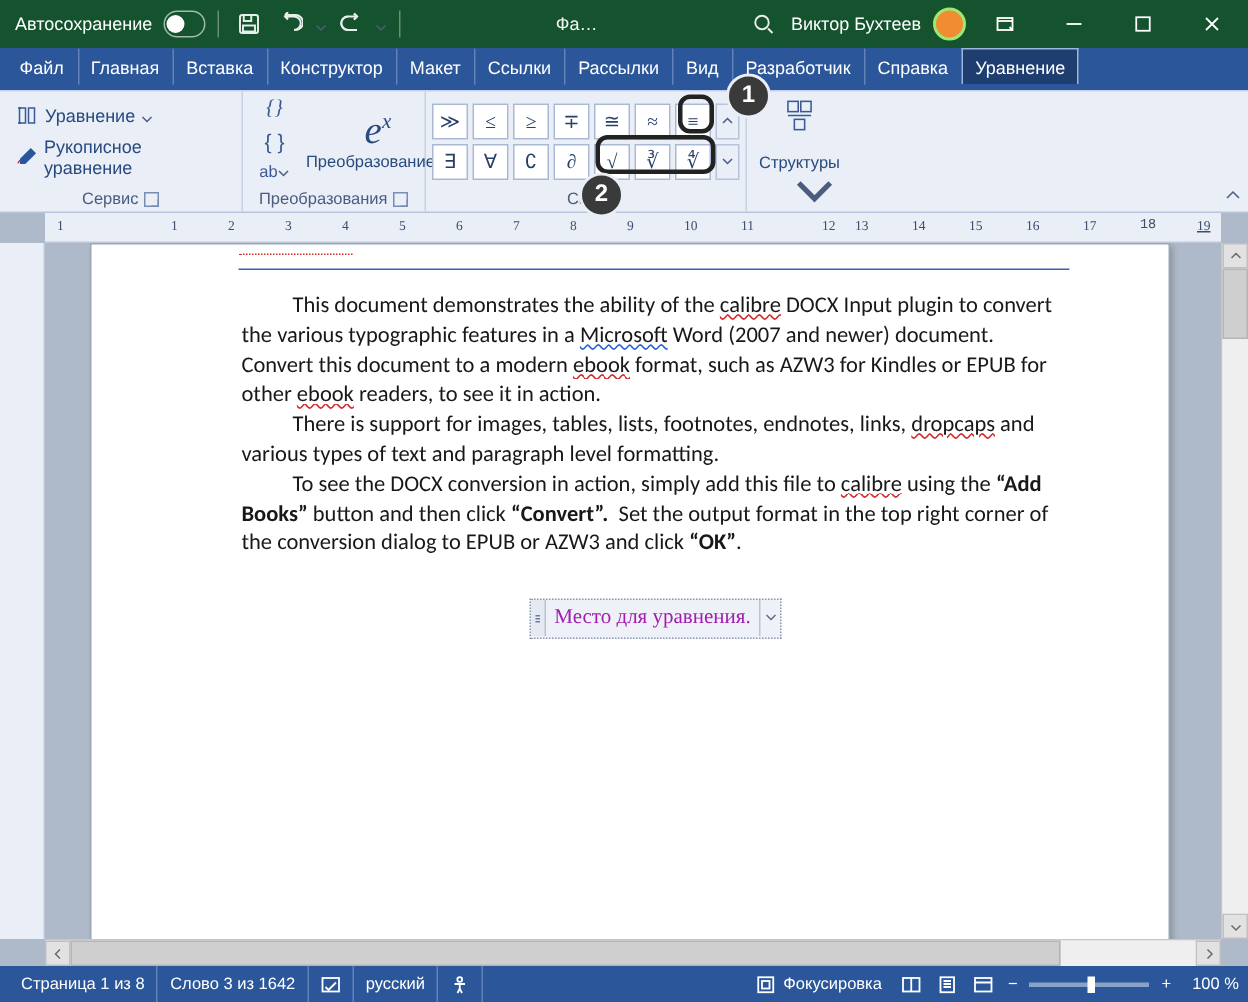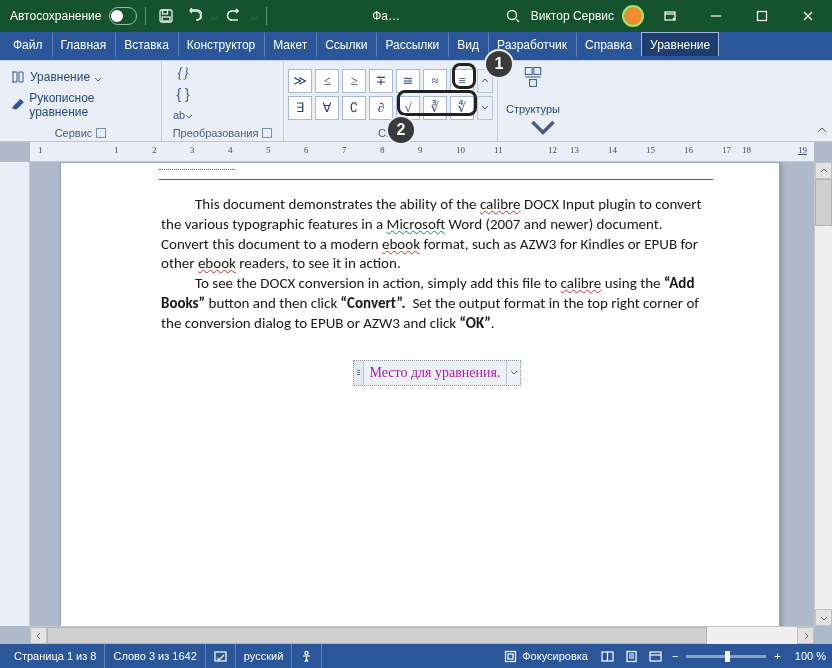--- a/index.html
+++ b/index.html
@@ -126,21 +126,21 @@
     <span class="tb-sep"></span>
   </div>
   <div class="tb-doc">Фа…</div>
   <div class="tb-right">
     <span class="qat-ico">
         <svg viewBox="0 0 16 16">
           <circle cx="7" cy="7" r="4.5"></circle>
           <path d="M11 11l3 3"></path>
         </svg>
       </span>
-    <span style="margin-right:2px">Виктор Сервис</span>
+    <span style="margin-right:2px">Виктор Бухтеев</span>
     <span class="avatar"></span>
     <span class="winbtn">
         <svg viewBox="0 0 12 12">
           <rect x="1" y="2" width="10" height="8"></rect>
           <path d="M1 4h10"></path>
           <path d="M9 8l2 2"></path>
         </svg>
       </span>
     <span class="winbtn">
         <svg viewBox="0 0 12 12">
@@ -205,20 +205,29 @@
   </div>
 
   <div class="rgrp" style="width:122px">
     <div class="body">
       <div class="stack" style="gap:1px">
         <div class="conv-ico" style="font-style:italic;font-family:'Times New Roman'">{}</div>
         <div class="conv-ico">{ }</div>
         <div class="conv-ico" style="font-size:11px">ab<span class="chev" style="display:inline-block"><svg viewBox="0 0 8 8">
                 <path d="M1 2l3 3 3-3" stroke="#4a5c80" fill="none"></path>
               </svg></span></div>
+      </div>
+      <div class="conv-big">
+        <div class="ex">e<sup>x</sup></div>
+        <div style="font-size:11px;color:#284a7e;margin-top:2px;display:flex;align-items:center;gap:2px">
+          <span>Преобразование</span>
+          <span class="chev"><svg viewBox="0 0 8 8">
+                <path d="M1 2l3 3 3-3"></path>
+              </svg></span>
+        </div>
       </div>
     </div>
     <div class="lbl">
         <span>Преобразования</span>
         <span class="dlaunch"></span>
       </div>
   </div>
 
   <div class="rgrp" style="width:214px;position:relative">
     <div class="body" style="justify-content:center">
@@ -299,31 +308,32 @@
       <span class="num" style="left: 350px;">8</span>
       <span class="num" style="left: 388px;">9</span>
       <span class="num" style="left: 426px;">10</span>
       <span class="num" style="left: 464px;">11</span>
       <span class="num" style="left: 502px; margin-left: 16px;">12</span>
       <span class="num" style="left: 540px;">13</span>
       <span class="num" style="left: 578px;">14</span>
       <span class="num" style="left: 616px;">15</span>
       <span class="num" style="left: 654px;">16</span>
       <span class="num" style="left: 692px;">17</span>
-      <span class="num" style="left: 712px;">18</span>
+      <span class="num" style="left: 730px; font-family: Liberation Mono, monospace;">18</span>
       <span class="num" style="left: 768px; text-decoration: underline;">19</span>
     </div>
   <div class="vr-panel"></div>
 
   <div class="canvas">
     <div class="page">
       <div class="redline"></div>
       <div class="bluesep"></div>
       <div class="doc">
         <p class="indent">This document demonstrates the ability of the <span class="sq">calibre</span> DOCX Input plugin to convert the various typographic features in a <span class="sq-b">Microsoft</span> Word (2007 and newer) document. Convert this document to a modern <span class="sq">ebook</span> format, such as AZW3 for Kindles or EPUB for other <span class="sq">ebook</span> readers, to see it in action.</p>
+        <p class="indent">There is support for images, tables, lists, footnotes, endnotes, links, <span class="sq">dropcaps</span> and various types of text and paragraph level formatting.</p>
         <p class="indent">To see the DOCX conversion in action, simply add this file to <span class="sq">calibre</span> using the <b>“Add Books”</b> button and then click <b>“Convert”.</b>&nbsp; Set the output format in the top right corner of the conversion dialog to EPUB or AZW3 and click <b>“OK”</b>.</p>
 
         <div class="eqzone">
           <div class="eqbox">
             <div class="eqhandle">
                 <i></i>
                 <i></i>
                 <i></i>
               </div>
             <div class="eqtxt">Место для уравнения.</div>

